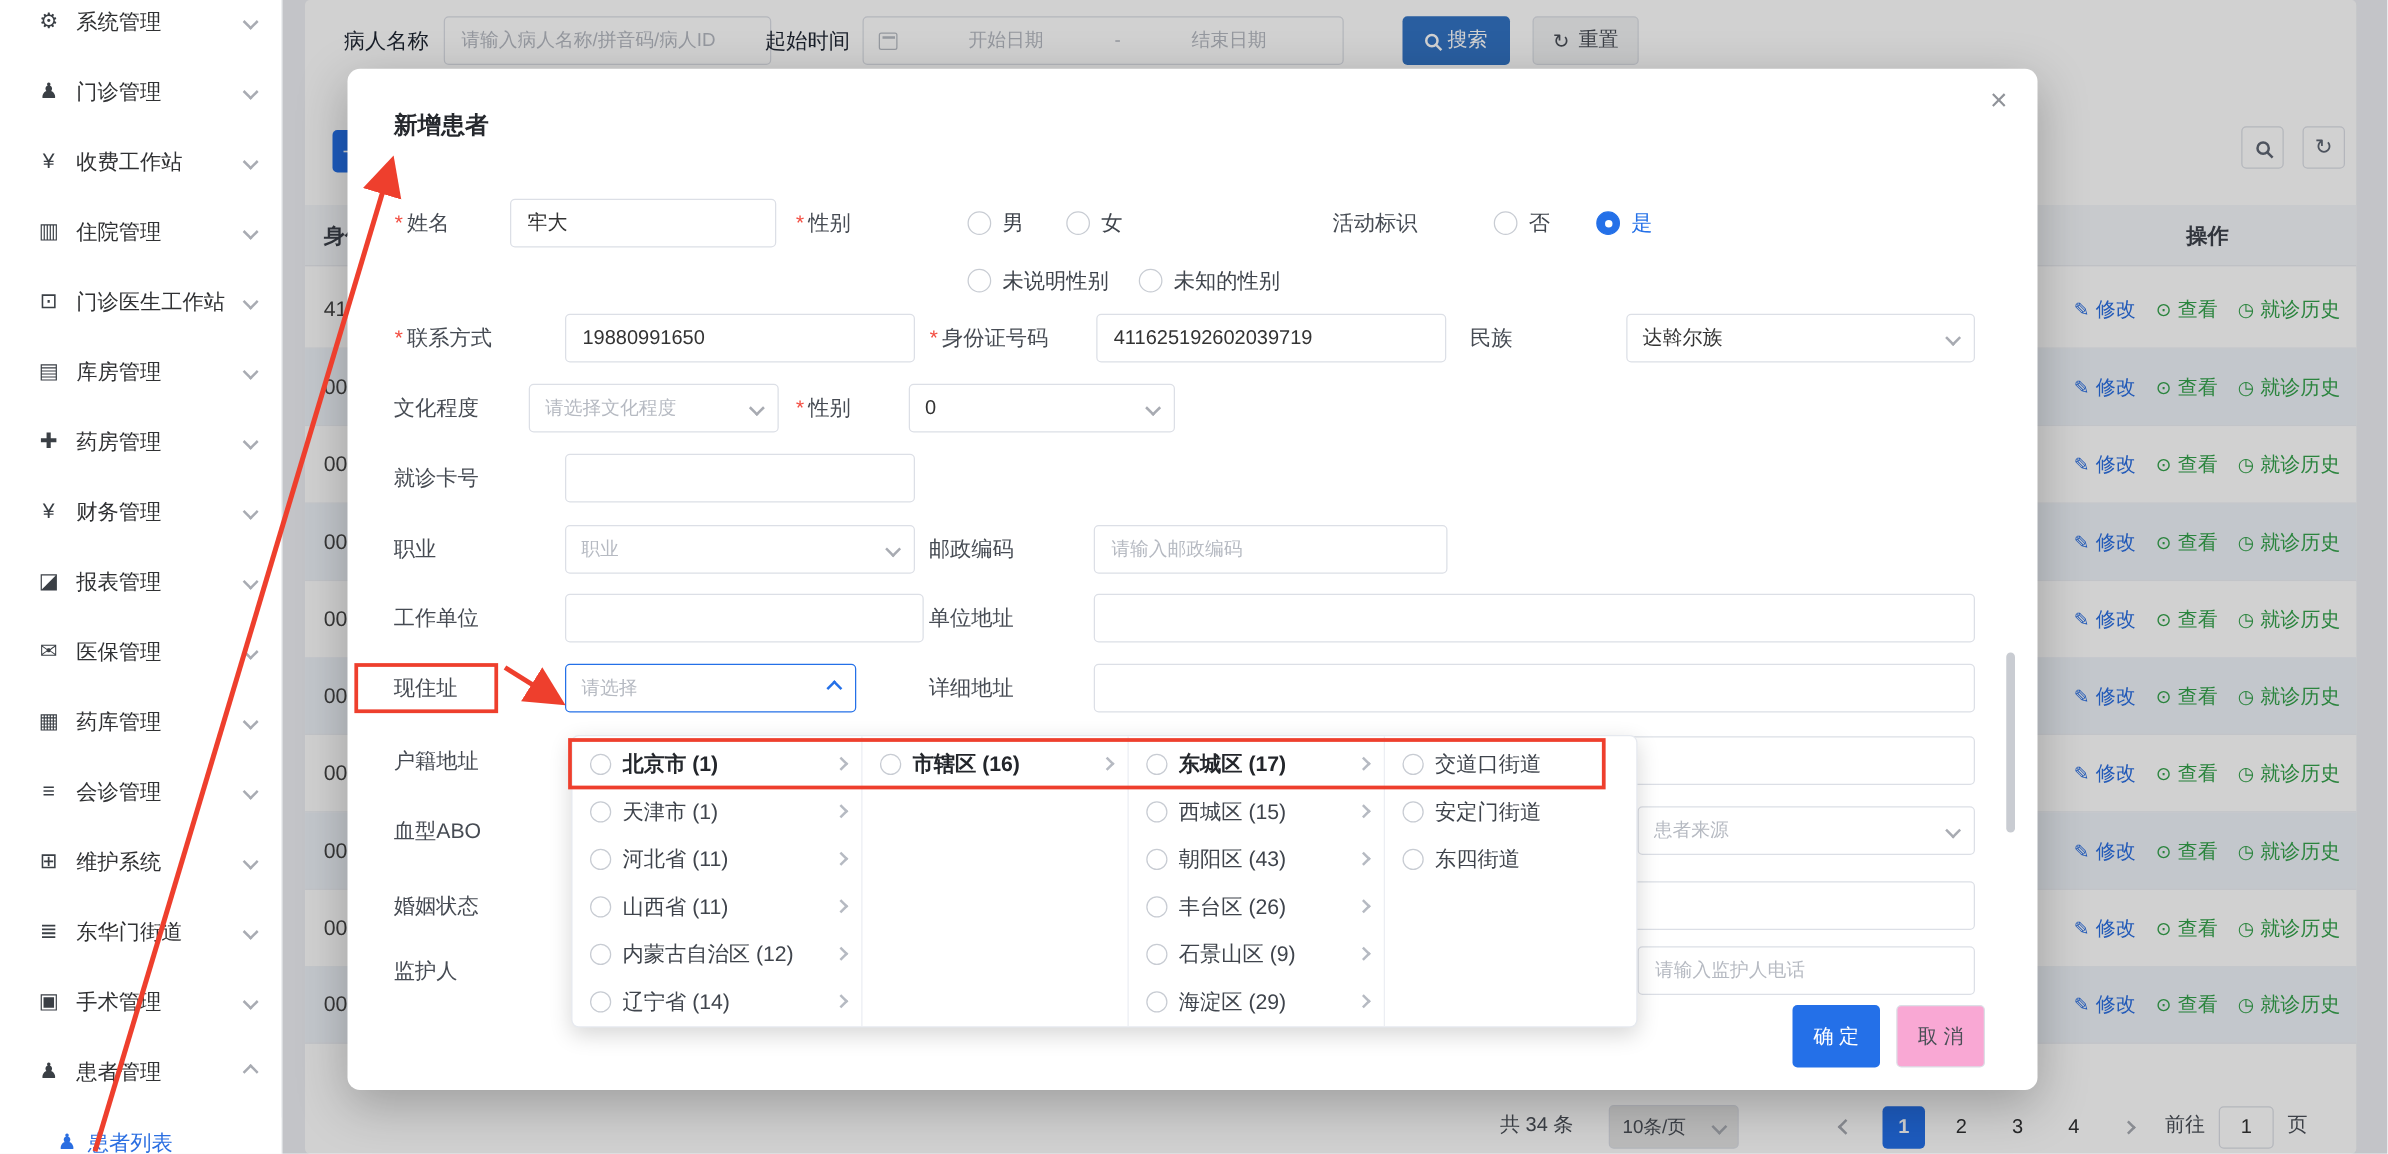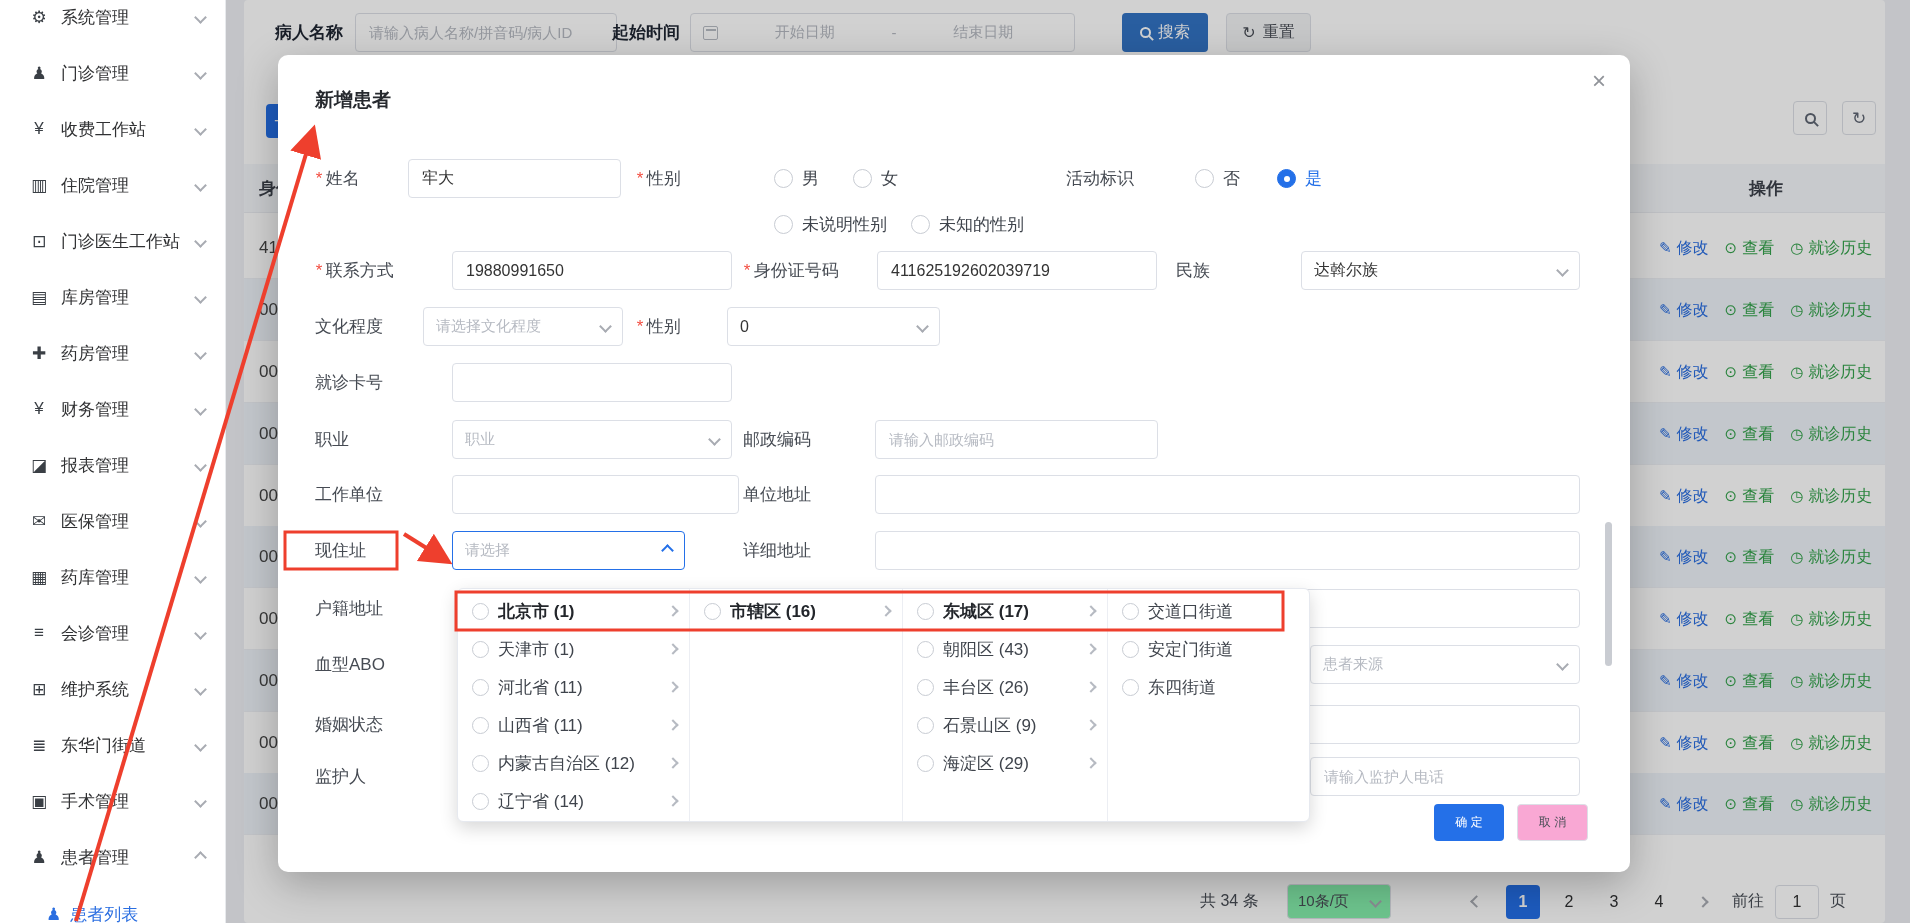--- a/index.html
+++ b/index.html
@@ -19,21 +19,21 @@
 .chev.down{transform:rotate(45deg)}
 .chev.up{transform:rotate(-135deg)}
 .chev.right{transform:rotate(-45deg);width:8px;height:8px}
 .chev.left{transform:rotate(135deg)}
 .chev.blue{border-color:#2470e8}
 
 
 .content{position:absolute;left:226px;top:0;width:1684px;height:923px;background:#eef0f4}
 .card{position:absolute;left:18px;top:0;width:1641px;height:923px;background:#fff;border-radius:4px}
 
-.flt-lbl{position:absolute;top:13px;font-size:17px;font-weight:700;color:#1f2633;line-height:39px;white-space:nowrap}
+.flt-lbl{position:absolute;top:13px;font-size:17px;font-weight:400;color:#1f2633;line-height:39px;white-space:nowrap}
 .fi{position:absolute;height:39px;border:1px solid #dcdfe6;border-radius:4px;font-size:15px;color:#333;padding:0 13px;outline:none;background:#fff}
 .fi::placeholder{color:#b6bac2}
 .daterange{position:absolute;left:446px;top:13px;width:385px;height:39px;border:1px solid #dcdfe6;border-radius:4px;background:#fff;display:flex;align-items:center;padding:0 12px;gap:8px;color:#b6bac2;font-size:15px}
 .daterange .dr-part{flex:1;text-align:center}
 .cal{width:15px;height:14px;border:1.5px solid #b8bcc4;border-radius:2px;position:relative;flex:none}
 .cal::before{content:'';position:absolute;top:2.5px;left:1.5px;right:1.5px;height:1.5px;background:#b8bcc4}
 .btn{position:absolute;top:13px;height:39px;border-radius:4px;display:flex;align-items:center;justify-content:center;gap:7px;font-size:16px;cursor:pointer;border:none}
 .btn.primary{background:#3273c4;color:#fff}
 .btn.plain{background:#f2f3f5;border:1px solid #dcdfe6;color:#4a4f57}
 .mag{position:relative;width:11px;height:11px;border:2px solid currentColor;border-radius:50%;display:inline-block;flex:none}
@@ -49,21 +49,21 @@
 .tid{position:absolute;left:15px;line-height:62px;font-size:17px;color:#444;white-space:nowrap}
 .acts{position:absolute;left:1415px;top:0;height:62px;display:flex;align-items:center;gap:16px}
 .lnk{display:flex;align-items:center;gap:5px;font-size:16px;cursor:pointer;white-space:nowrap}
 .lnk.blue{color:#2a6ee1}
 .lnk.green{color:#35a24c}
 .ic{font-style:normal;font-size:15px}
 
 
 .pag{position:absolute;left:0;top:880px;width:1641px;height:43px;font-size:16px;color:#4a4f57}
 .pag-total{position:absolute;left:956px;line-height:42px}
-.pag-size{position:absolute;left:1043px;top:4px;width:104px;height:35px;border:1px solid #dcdfe6;border-radius:4px;background:#86efac;display:flex;align-items:center;justify-content:space-between;padding:0 10px;font-size:15px;color:#4a4f57;cursor:pointer}
+.pag-size{position:absolute;left:1043px;top:4px;width:104px;height:35px;border:1px solid #dcdfe6;border-radius:4px;background:#e5e5e5;display:flex;align-items:center;justify-content:space-between;padding:0 10px;font-size:15px;color:#4a4f57;cursor:pointer}
 .pag-arrow{position:absolute;top:4px;width:32px;height:35px;display:flex;align-items:center;justify-content:center;cursor:pointer}
 .page-box{position:absolute;top:5px;width:34px;height:34px;border-radius:4px;display:flex;align-items:center;justify-content:center;font-size:16px;color:#303133;cursor:pointer;background:transparent}
 .page-box.on{background:#2470e8;color:#fff;font-weight:700}
 .pag-goto{position:absolute;line-height:42px;white-space:nowrap}
 .goto-input{position:absolute;left:1531px;top:5px;width:44px;height:34px;border:1px solid #dcdfe6;border-radius:4px;text-align:center;font-size:16px;color:#333;outline:none}
 
 
 .overlay{position:absolute;left:226px;top:0;width:1684px;height:923px;background:rgba(0,0,0,.18);z-index:30}
 .modal{position:absolute;left:278px;top:55px;width:1352px;height:817px;background:#fff;border-radius:10px;box-shadow:0 12px 40px rgba(0,0,0,.25);z-index:40}
 .m-title{position:absolute;left:37px;top:32px;font-size:19px;font-weight:700;color:#26292e}
@@ -75,21 +75,21 @@
 .fsel{position:absolute;height:39px;border:1px solid #dcdfe6;border-radius:4px;background:#fff;display:flex;align-items:center;padding:0 12px;gap:8px;cursor:pointer}
 .fsel .val{flex:1;font-size:16px;color:#333;white-space:nowrap;overflow:hidden}
 .fsel .val.ph{color:#b6bac2;font-size:15px}
 .fsel.focus{border-color:#2470e8}
 .rad{width:19px;height:19px;border:1.5px solid #c8ccd3;border-radius:50%;background:#fff;display:inline-block;flex:none;position:relative}
 .rad.sm{width:17px;height:17px}
 .rad.checked{background:#2470e8;border-color:#2470e8}
 .rad.checked::after{content:'';position:absolute;left:5.5px;top:5.5px;width:6px;height:6px;border-radius:50%;background:#fff}
 .radio-item{position:absolute;display:flex;align-items:center;gap:9px;height:39px;font-size:17px;color:#3f444c;cursor:pointer;white-space:nowrap}
 .radio-item .blue{color:#2470e8}
-.m-btn{position:absolute;height:37px;border-radius:4px;font-size:12px;display:flex;align-items:center;justify-content:center;cursor:pointer}
+.m-btn{position:absolute;height:50px;border-radius:4px;font-size:16px;display:flex;align-items:center;justify-content:center;cursor:pointer}
 .m-btn.confirm{left:1156px;top:749px;width:70px;background:#2470e8;color:#fff;border:none}
 .m-btn.cancel{left:1239px;top:749px;width:71px;background:#f9a8d4;border:1px solid #dcdfe6;color:#4a4f57}
 .m-scroll{position:absolute;left:1327px;top:467px;width:7px;height:144px;background:#c9ccd2;border-radius:4px}
 
 
 .cas{position:absolute;left:179px;top:533px;width:853px;height:234px;background:#fff;border:1px solid #e6e9ef;border-radius:6px;box-shadow:0 6px 18px rgba(0,0,0,.16);display:flex;z-index:5;overflow:hidden}
 .cas-col{padding-top:3px;overflow:hidden;border-right:1px solid #eceef3;flex:none}
 .cas-col:last-child{border-right:none}
 .cas-item{height:38px;display:flex;align-items:center;gap:9px;padding:0 12px 0 14px;font-size:17px;color:#3f444c;cursor:pointer}
 .cas-item .cas-lbl{flex:1;white-space:nowrap;overflow:hidden}
@@ -557,20 +557,25 @@
         </div>
     </div>
     <div class="cas-col" style="width:205px">
       <div class="cas-item on">
           <i class="rad sm"></i>
           <span class="cas-lbl">东城区 (17)</span>
           <i class="chev right"></i>
         </div>
       <div class="cas-item">
           <i class="rad sm"></i>
+          <span class="cas-lbl">西城区 (15)</span>
+          <i class="chev right"></i>
+        </div>
+      <div class="cas-item">
+          <i class="rad sm"></i>
           <span class="cas-lbl">朝阳区 (43)</span>
           <i class="chev right"></i>
         </div>
       <div class="cas-item">
           <i class="rad sm"></i>
           <span class="cas-lbl">丰台区 (26)</span>
           <i class="chev right"></i>
         </div>
       <div class="cas-item">
           <i class="rad sm"></i>

